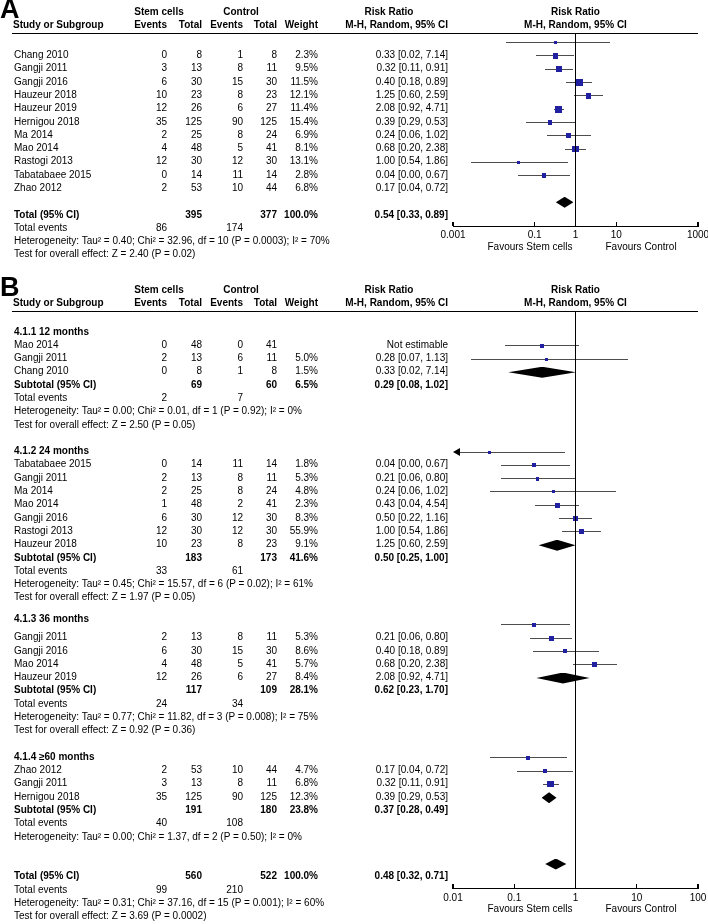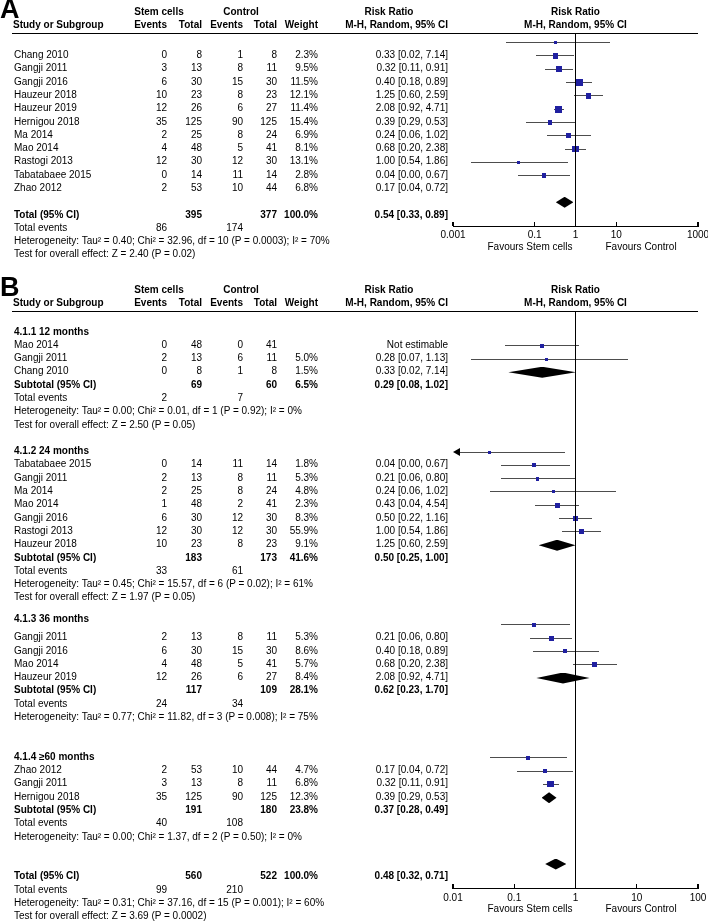--- a/index.html
+++ b/index.html
@@ -415,20 +415,23 @@
           <span class="cell c-ci">0.62 [0.23, 1.70]</span>
         </div>
         <div class="row" style="top: 406.7px; height: 13.3px; line-height: 13.3px;">
           <span class="cell c-label">Total events</span>
           <span class="cell c-e1">24</span>
           <span class="cell c-e2">34</span>
         </div>
         <div class="row" style="top: 420px; height: 13.3px; line-height: 13.3px;">
           <span class="cell c-label">Heterogeneity: Tau² = 0.77; Chi² = 11.82, df = 3 (P = 0.008); I² = 75%</span>
         </div>
+        <div class="row" style="top: 433.3px; height: 13.3px; line-height: 13.3px;">
+          <span class="cell c-label">Test for overall effect: Z = 0.92 (P = 0.36)</span>
+        </div>
         <div class="row bold" style="top: 459.8px; height: 13.3px; line-height: 13.3px;">
           <span class="cell c-label">4.1.4 ≥60 months</span>
         </div>
         <div class="row" style="top: 473.1px; height: 13.3px; line-height: 13.3px;">
           <span class="cell c-label">Zhao 2012</span>
           <span class="cell c-e1">2</span>
           <span class="cell c-t1">53</span>
           <span class="cell c-e2">10</span>
           <span class="cell c-t2">44</span>
           <span class="cell c-w">4.7%</span>

